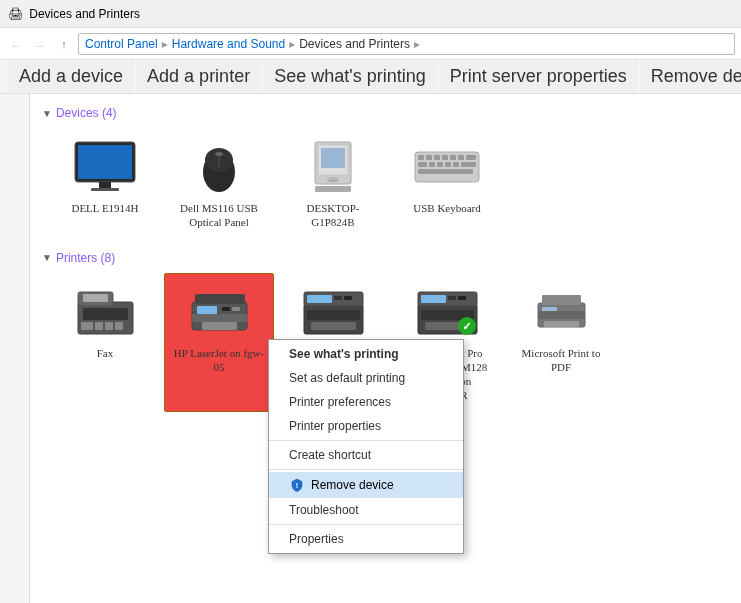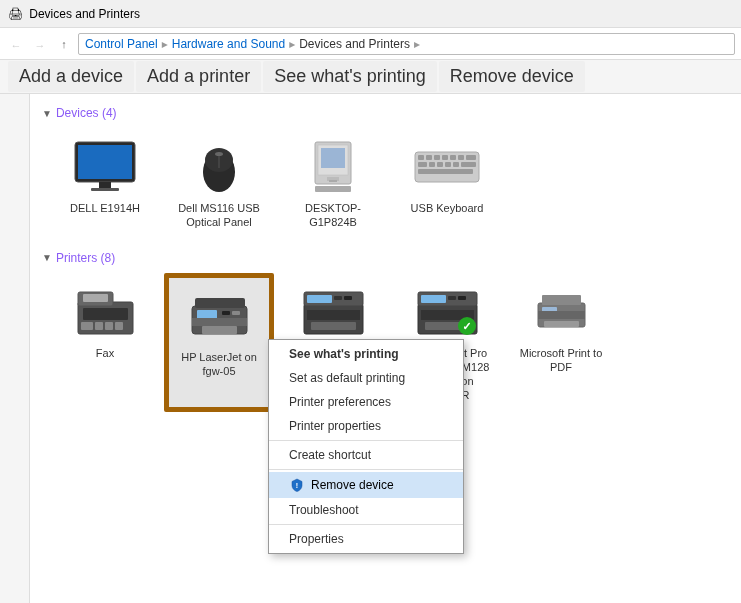--- a/index.html
+++ b/index.html
@@ -141,24 +141,25 @@
     }
     .device-item {
       display: flex;
       flex-direction: column;
       align-items: center;
       width: 110px;
       padding: 8px;
       border: 1px solid transparent;
       border-radius: 2px;
       cursor: pointer;
+      font-family: Liberation Serif, serif;
     }
     .device-item.selected {
-      background: #e5e5e5;
-      border: 5px solid #a16207;
+      background: #ef4444;
+      border: 1px solid #a16207;
     }
     .device-icon {
       width: 72px;
       height: 60px;
       display: flex;
       align-items: center;
       justify-content: center;
       position: relative;
     }
     .device-label {
@@ -240,20 +241,21 @@
     <span class="breadcrumb-sep">▸</span>
     <span class="breadcrumb-item current">Devices and Printers</span>
     <span class="breadcrumb-sep">▸</span>
   </div>
 </div>
 
 <div class="toolbar">
   <button class="toolbar-btn">Add a device</button>
   <button class="toolbar-btn">Add a printer</button>
   <button class="toolbar-btn">See what's printing</button>
+  <button class="toolbar-btn">Print server properties</button>
   <button class="toolbar-btn">Remove device</button>
 </div>
 
 <div class="main-content">
   <div class="sidebar"></div>
   <div class="content-area">
 
     <div class="section-header">
       <span class="chevron">▼</span>
       <span class="section-title">Devices (4)</span>

